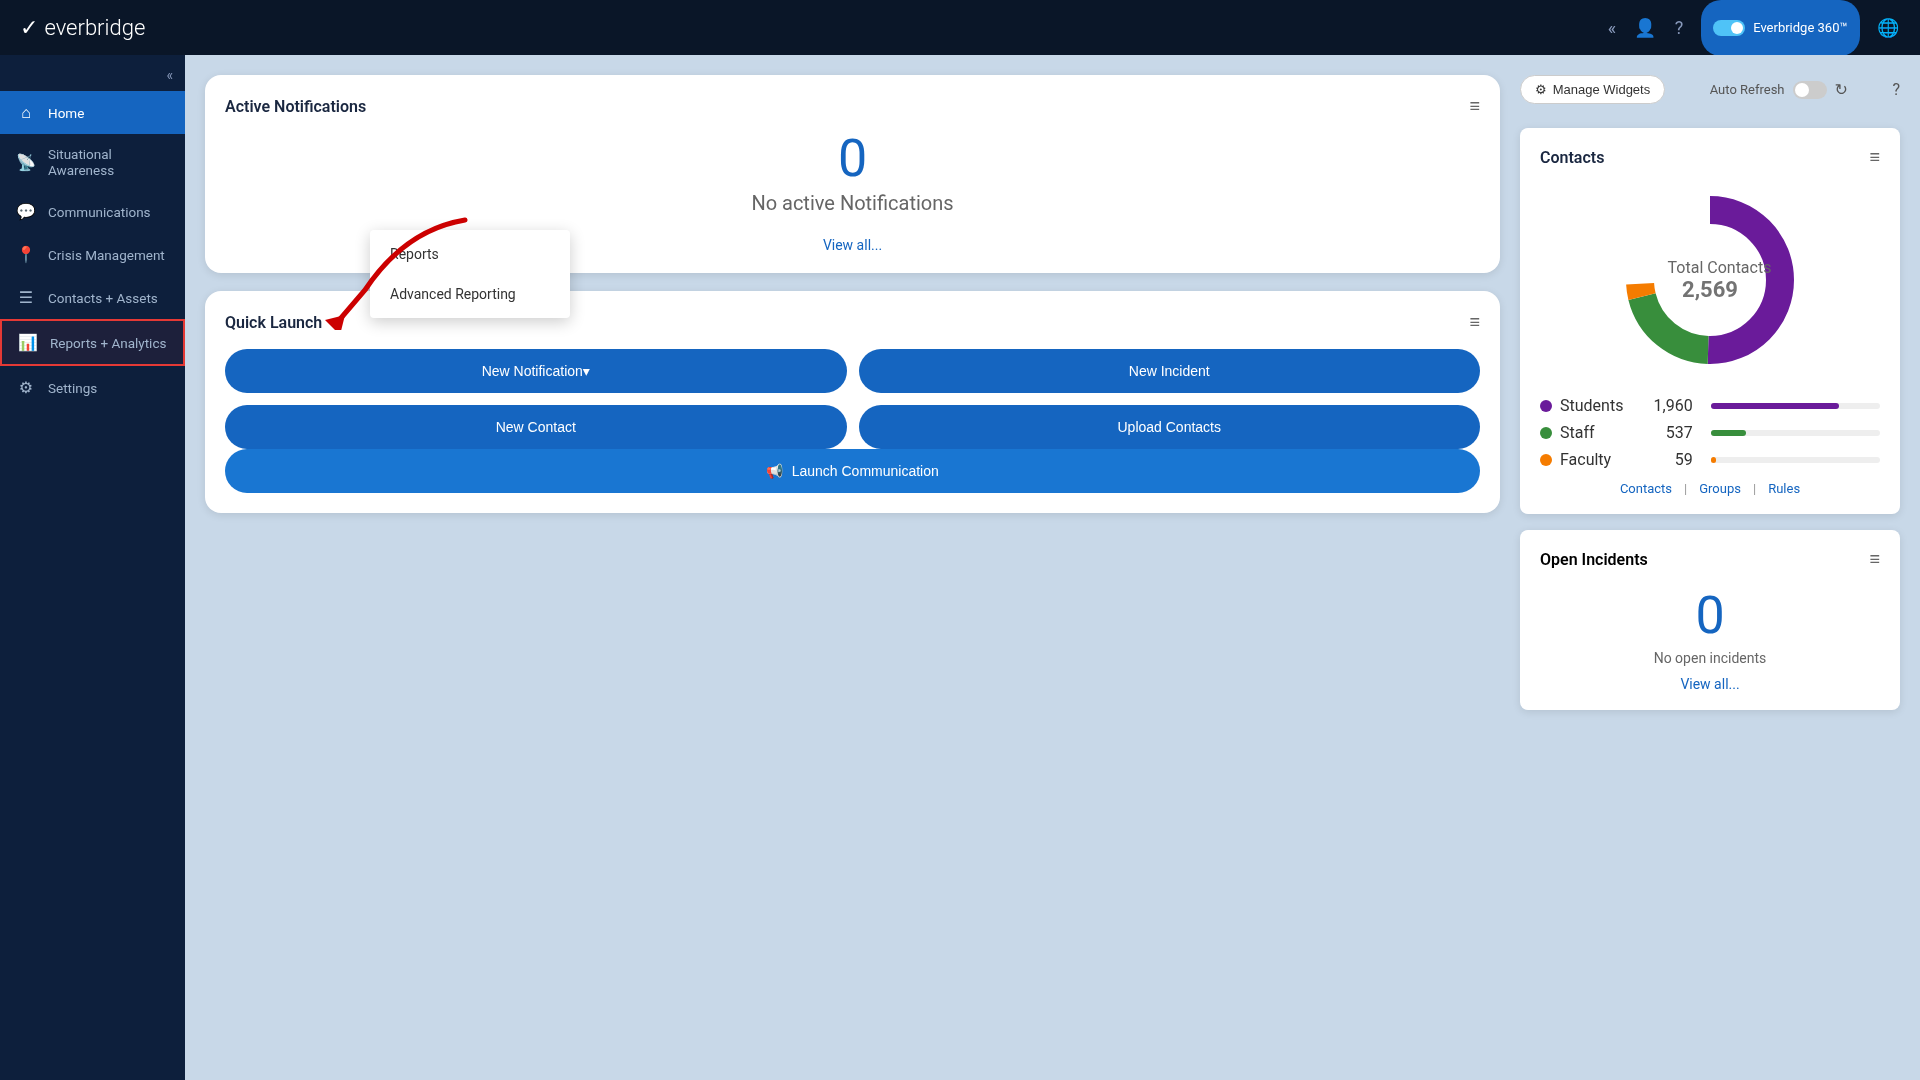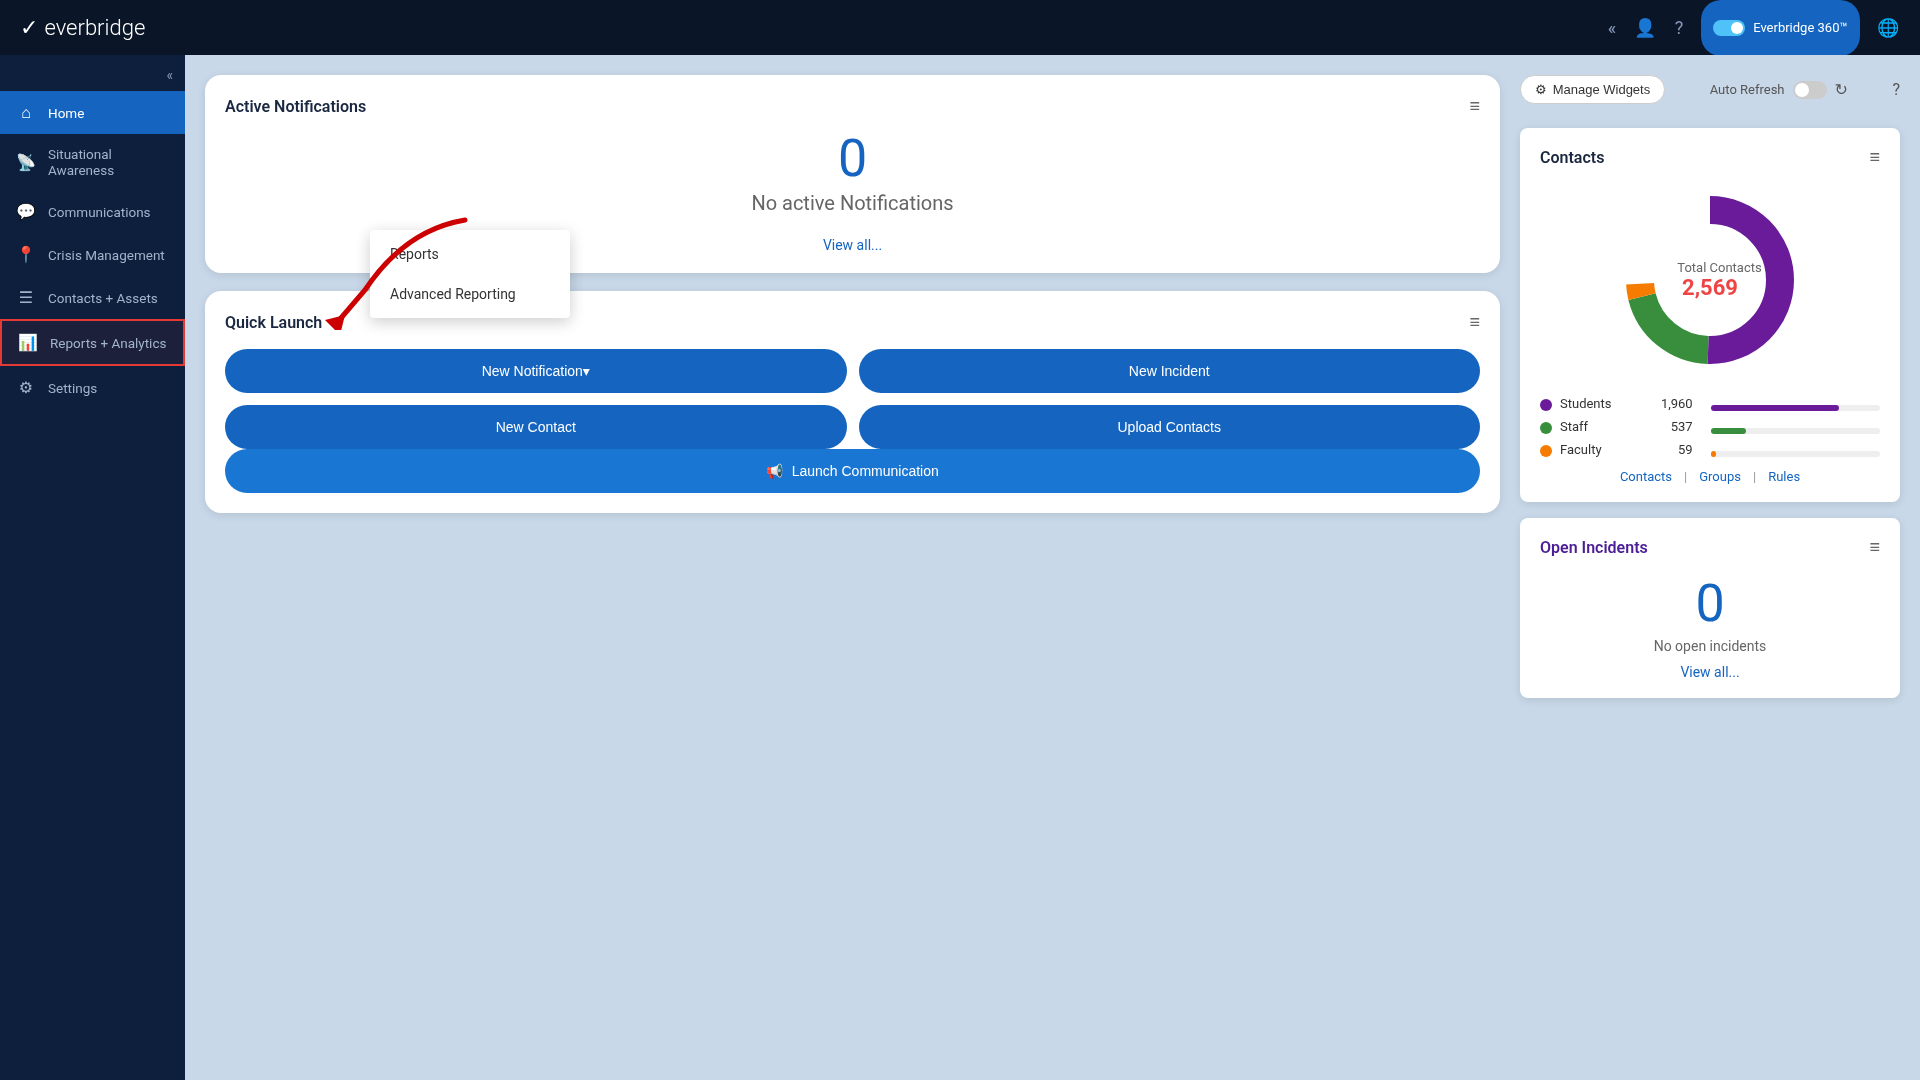--- a/index.html
+++ b/index.html
@@ -291,38 +291,38 @@
     }
     .donut-svg { width: 200px; height: 200px; }
     .donut-center {
       position: absolute;
       top: 50%;
       left: 50%;
       transform: translate(-50%, -50%);
       text-align: center;
     }
     .donut-label {
-      font-size: 13px;
+      font-size: 16px;
       color: #666;
       display: block;
       margin-left: 19px;
     }
     .donut-number {
       font-size: 22px;
       font-weight: 700;
-      color: #ef4444;
+      color: #737373;
     }
 
     
     .legend-item {
       display: flex;
-      align-items: flex-end;
+      align-items: center;
       gap: 8px;
       margin-bottom: 8px;
-      font-size: 13px;
+      font-size: 16px;
     }
     .legend-dot {
       width: 12px;
       height: 12px;
       border-radius: 50%;
       flex-shrink: 0;
     }
     .legend-label { color: #333; flex: 1; }
     .legend-count { color: #333; min-width: 40px; text-align: right; margin-right: 10px; }
     .legend-bar-container { flex: 2; height: 6px; background: #eee; border-radius: 3px; }
@@ -351,21 +351,21 @@
     }
     .incidents-widget-header {
       display: flex;
       justify-content: space-between;
       align-items: center;
       margin-bottom: 12px;
     }
     .incidents-widget-title {
       font-size: 16px;
       font-weight: 600;
-      color: #4c1d95;
+      color: #000000;
     }
     .incidents-count {
       font-size: 52px;
       color: #1565c0;
       text-align: center;
       line-height: 1;
       margin: 20px 0 8px;
     }
     .incidents-text {
       text-align: center;

